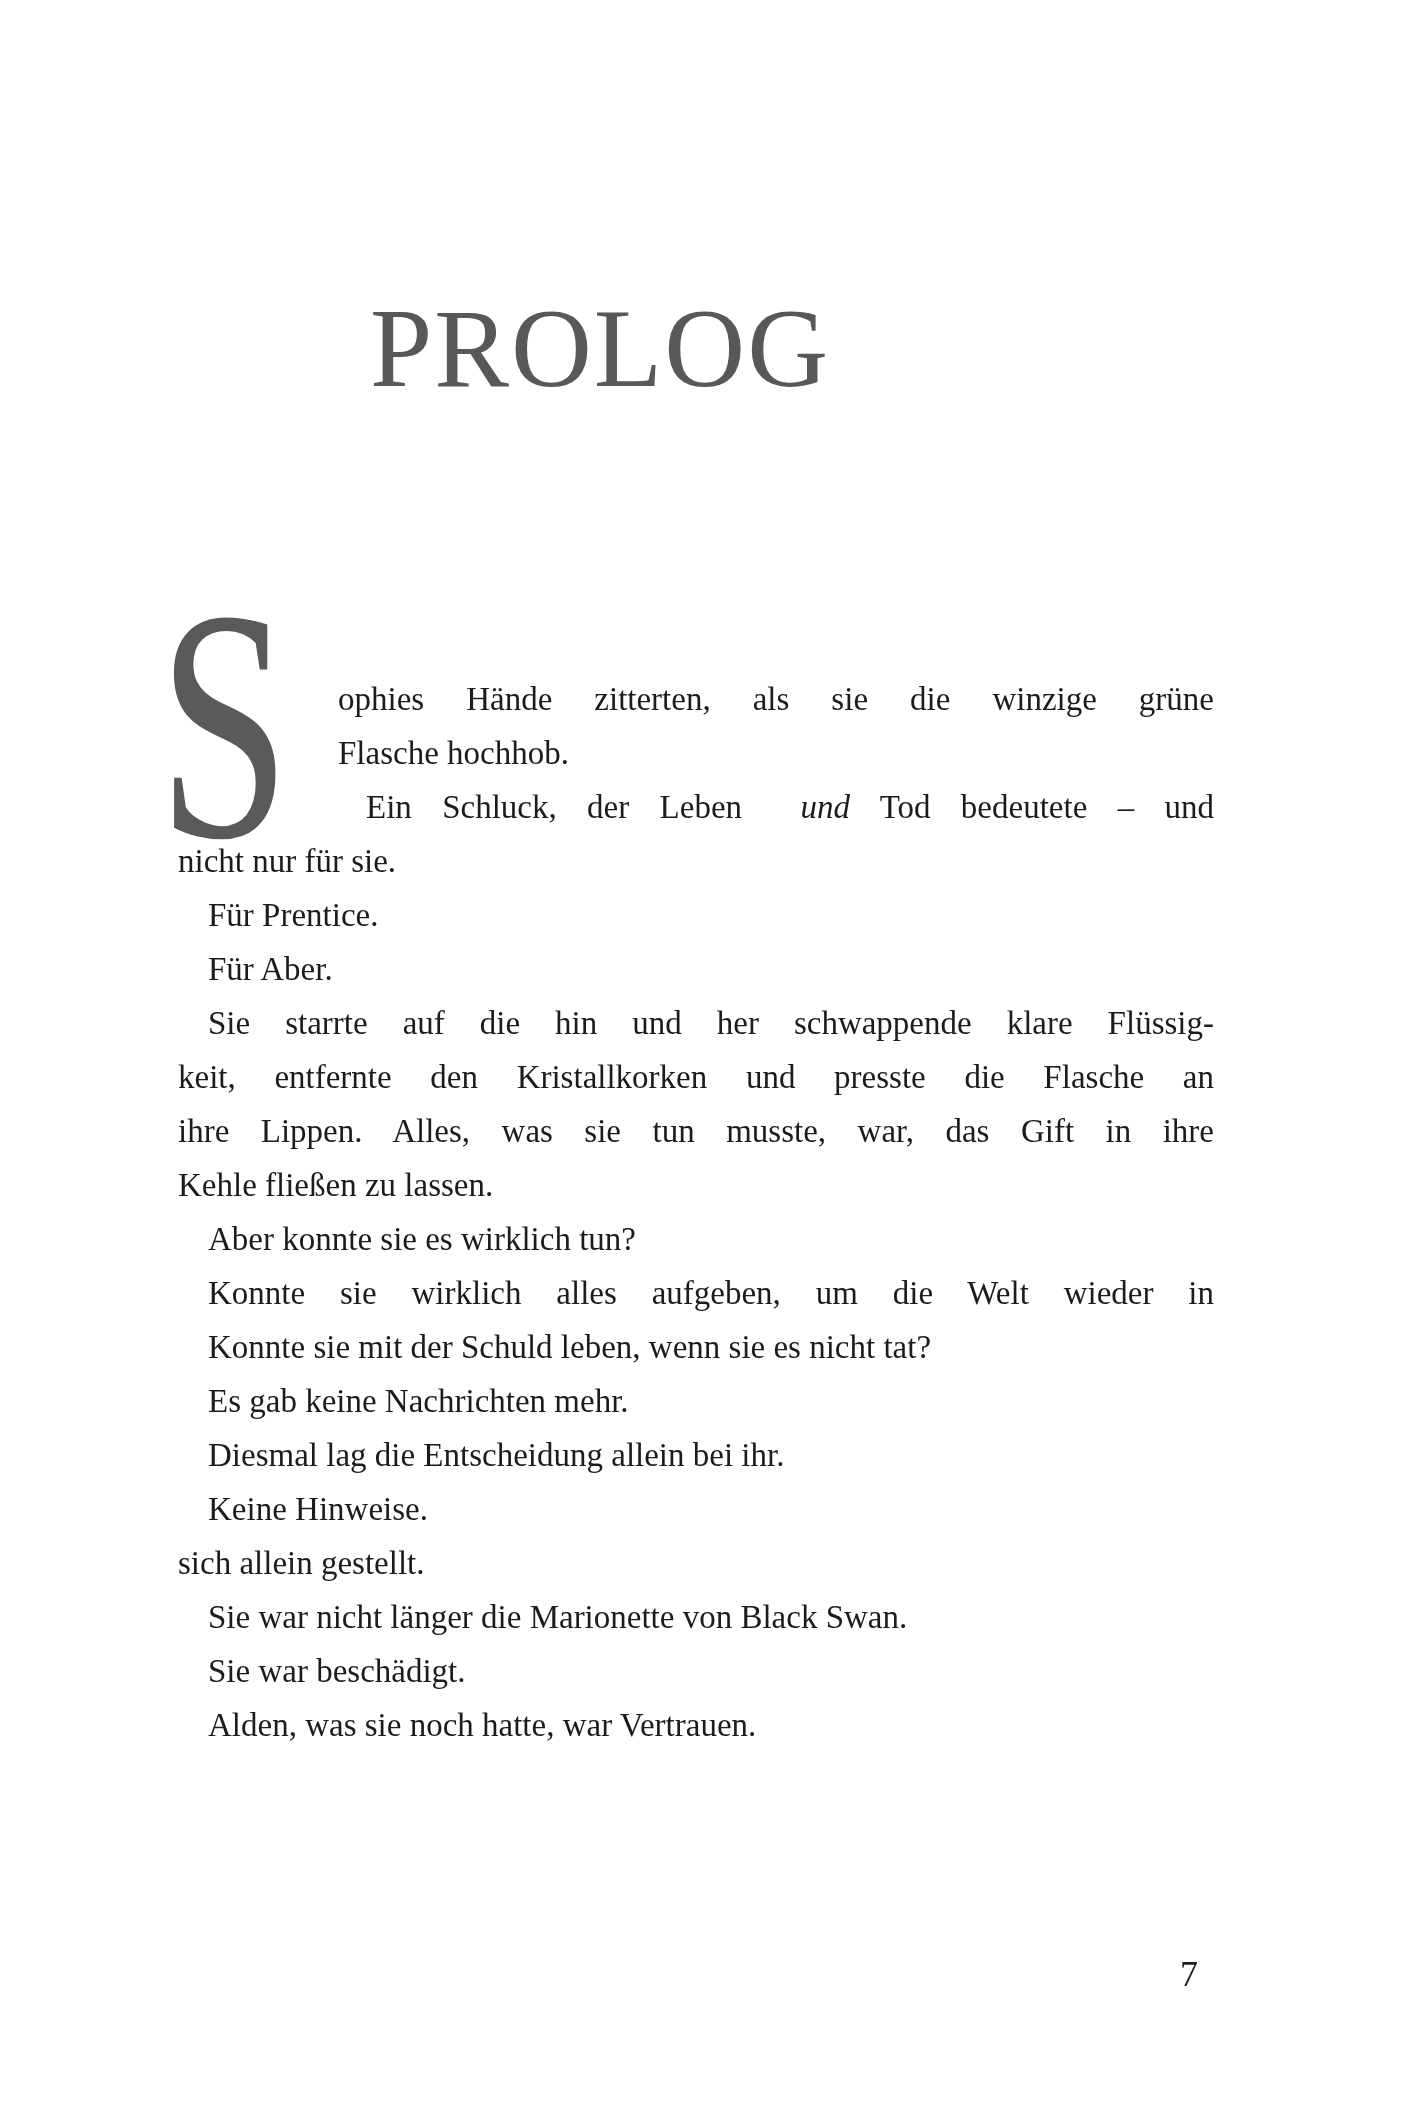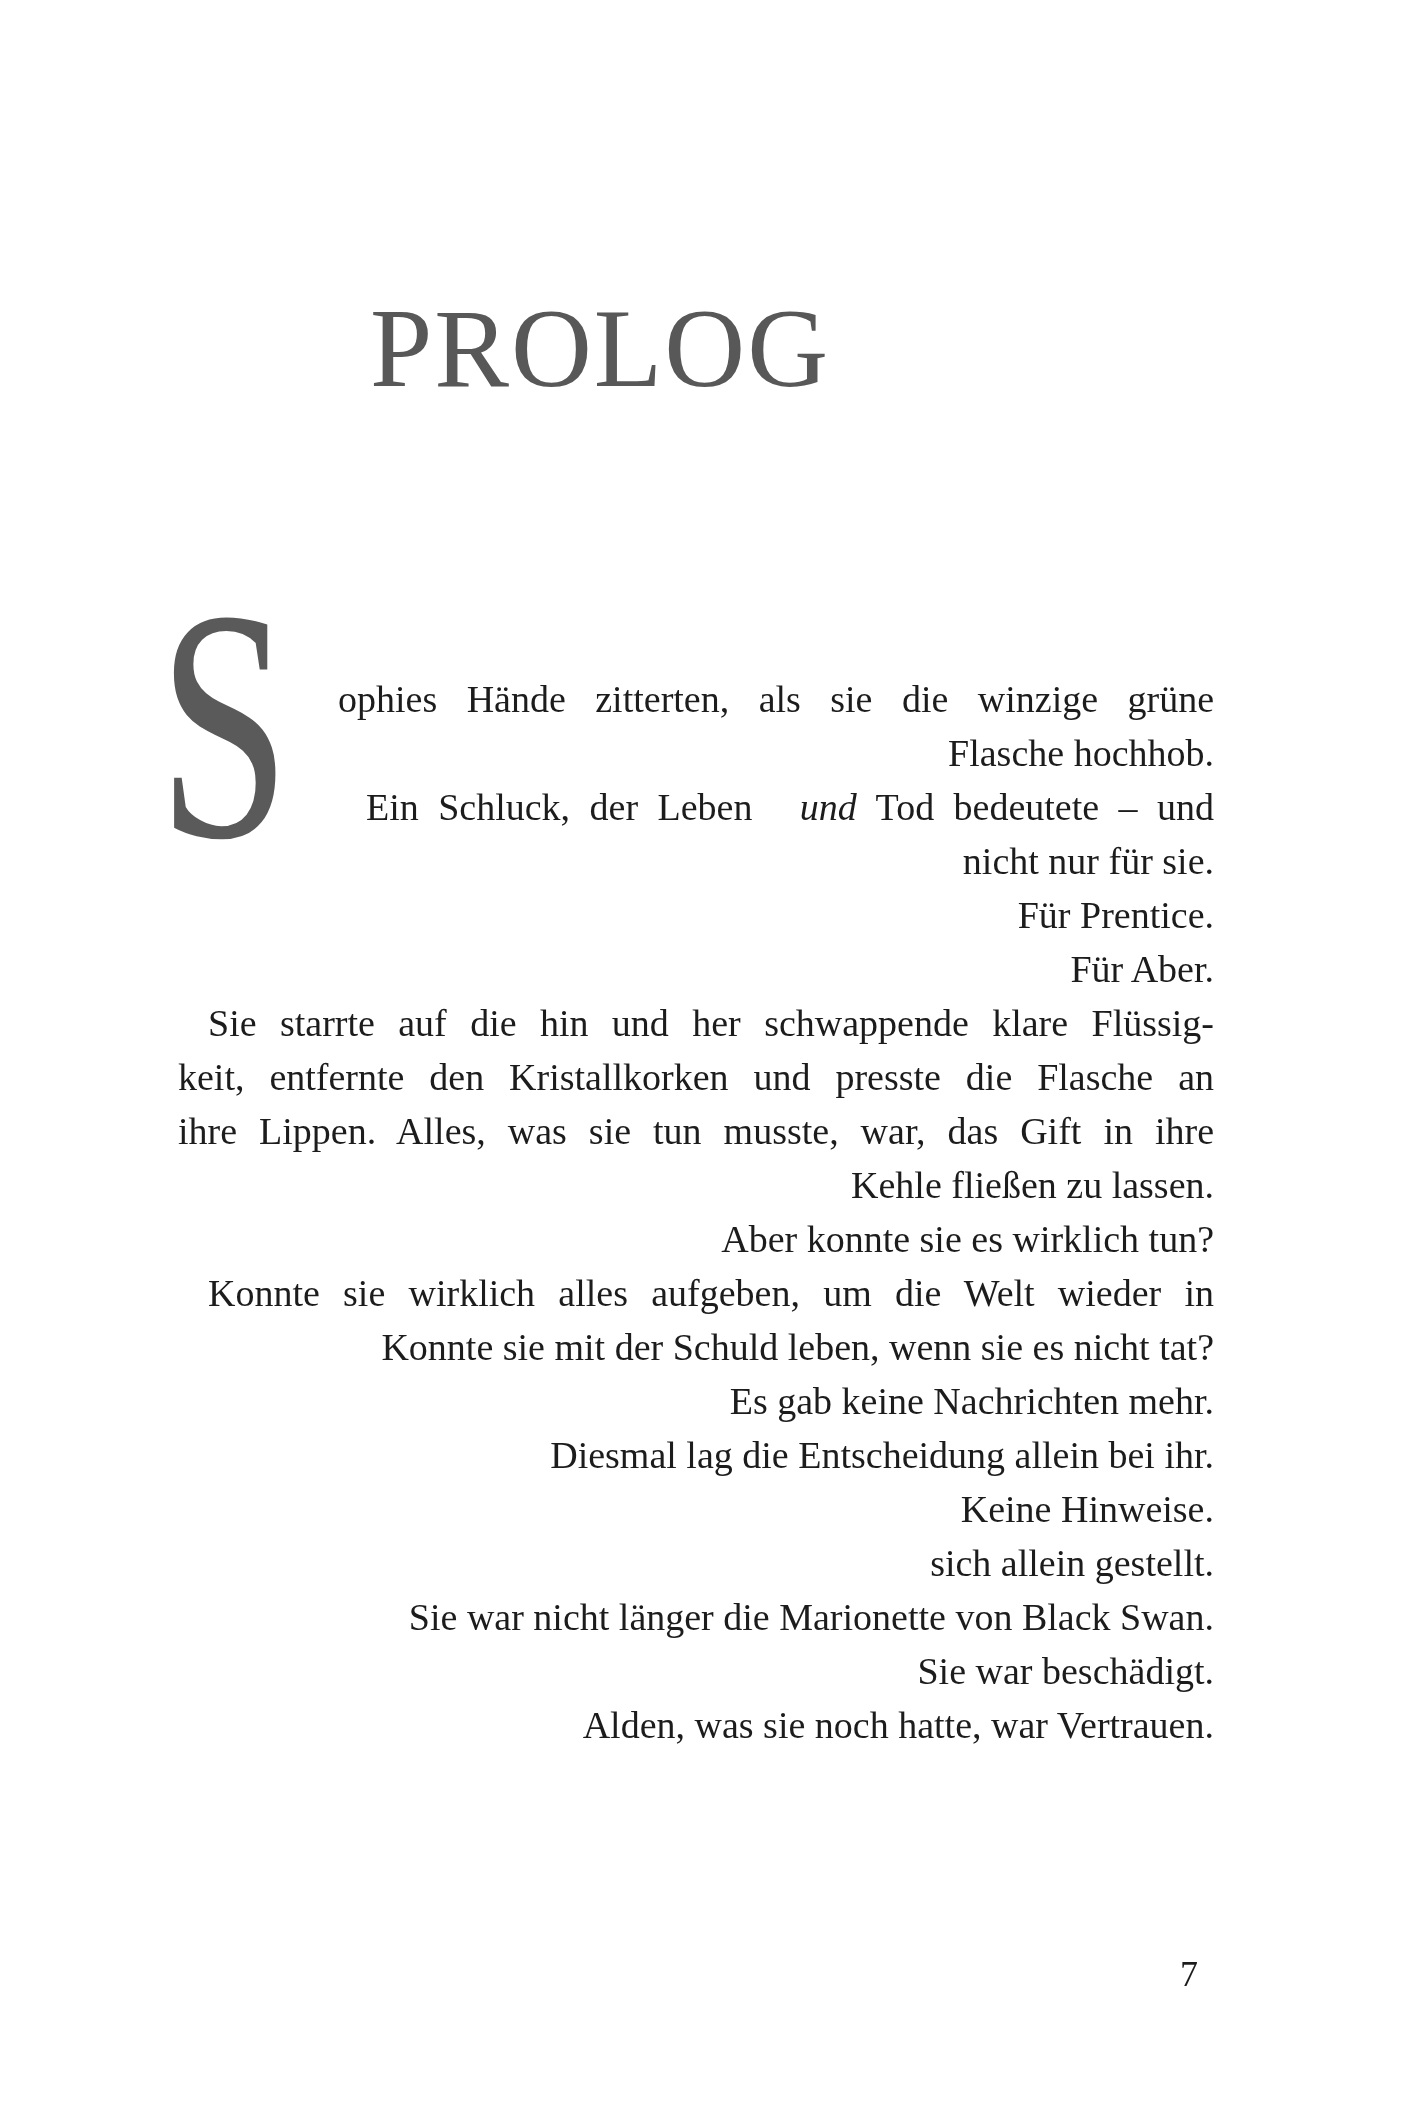--- a/index.html
+++ b/index.html
@@ -14,23 +14,23 @@
   }
   .dropcap {
     position: absolute; left: 158px; top: 560px;
     font-family: "Liberation Serif", "DejaVu Serif", serif;
     font-size: 330px; line-height: 1; color: #5a5a5a;
     transform: scaleX(0.72); transform-origin: left top;
   }
   .body {
     position: absolute; left: 178px; top: 672px; width: 1036px;
     font-family: "Liberation Serif", "DejaVu Serif", serif;
-    font-size: 38px; line-height: 54px; color: #1c1c1c;
+    font-size: 33px; line-height: 54px; color: #1c1c1c;
   }
-  .line { height: 54px; white-space: nowrap; text-align: right; }
+  .line { height: 54px; white-space: nowrap; }
   .just { text-align: justify; text-align-last: justify; white-space: normal; }
   .ind-cap { padding-left: 160px; }
   .ind-cap2 { padding-left: 188px; }
   .ind { padding-left: 30px; }
   em { font-style: italic; margin-left: 28px; }
   .pageno {
     position: absolute; left: 1180px; top: 1956px;
     font-family: "Liberation Serif", "DejaVu Serif", serif;
     font-size: 36px; color: #1c1c1c; line-height: 1;
   }

